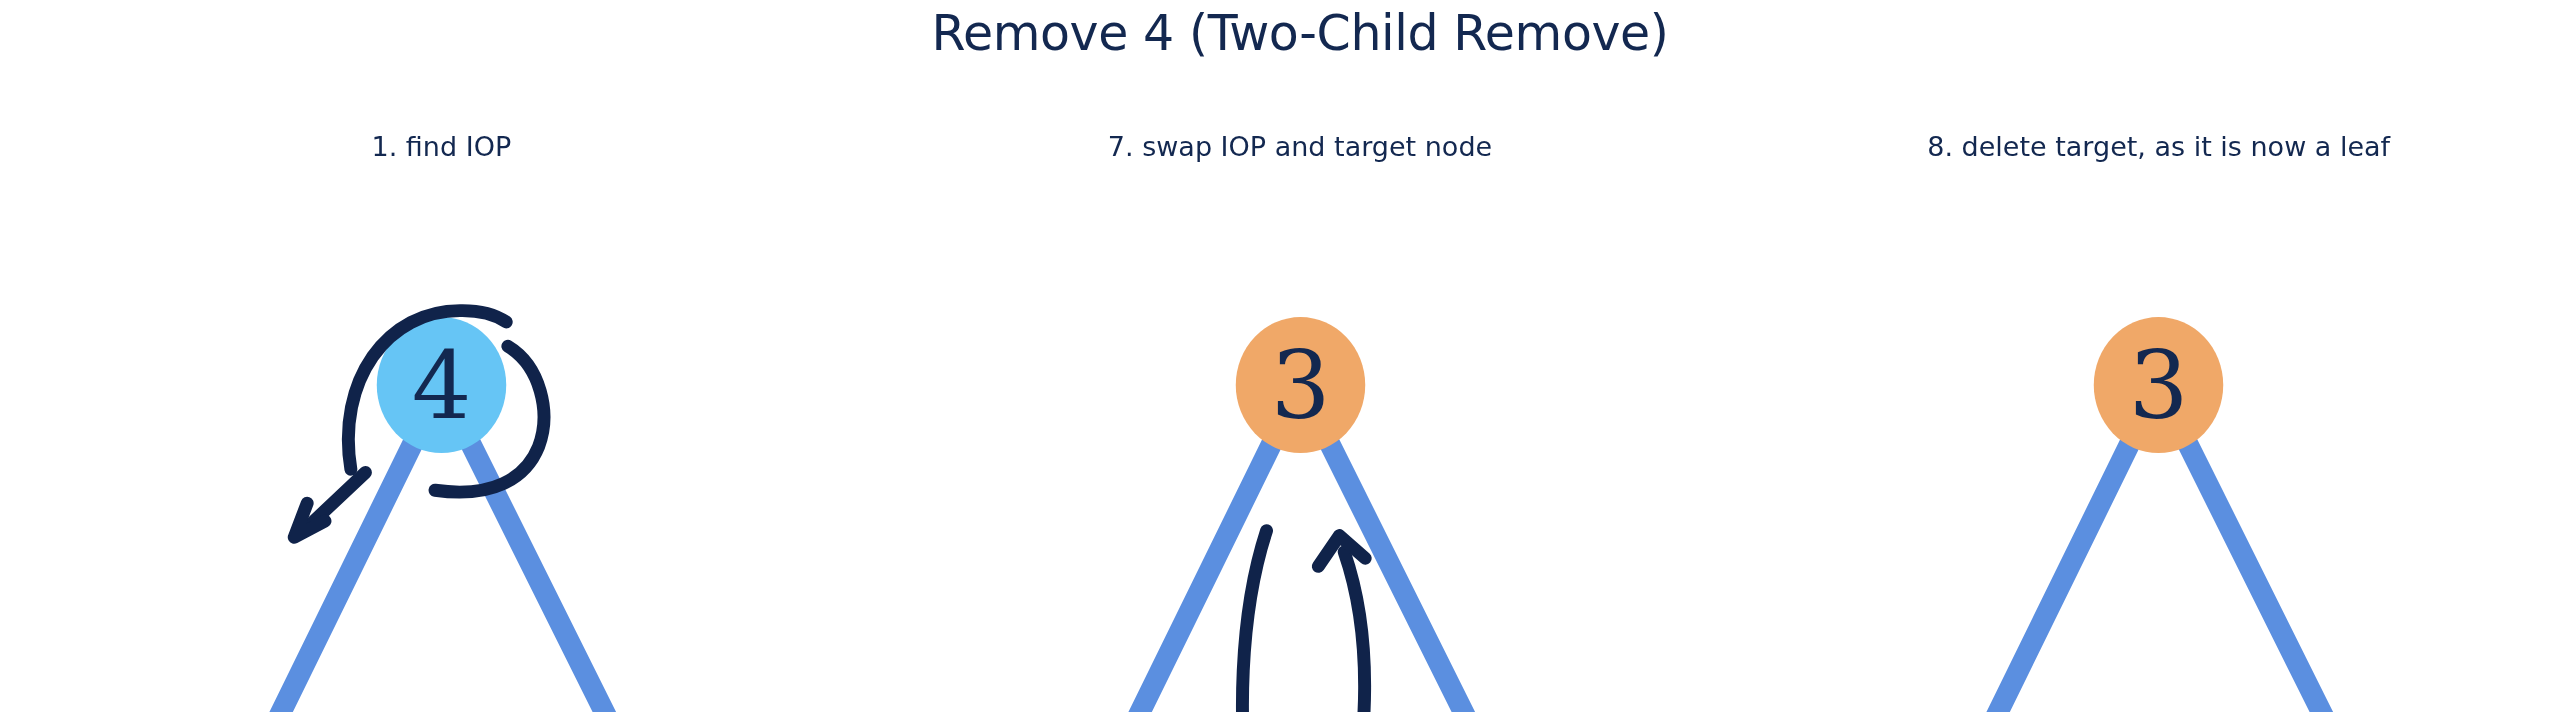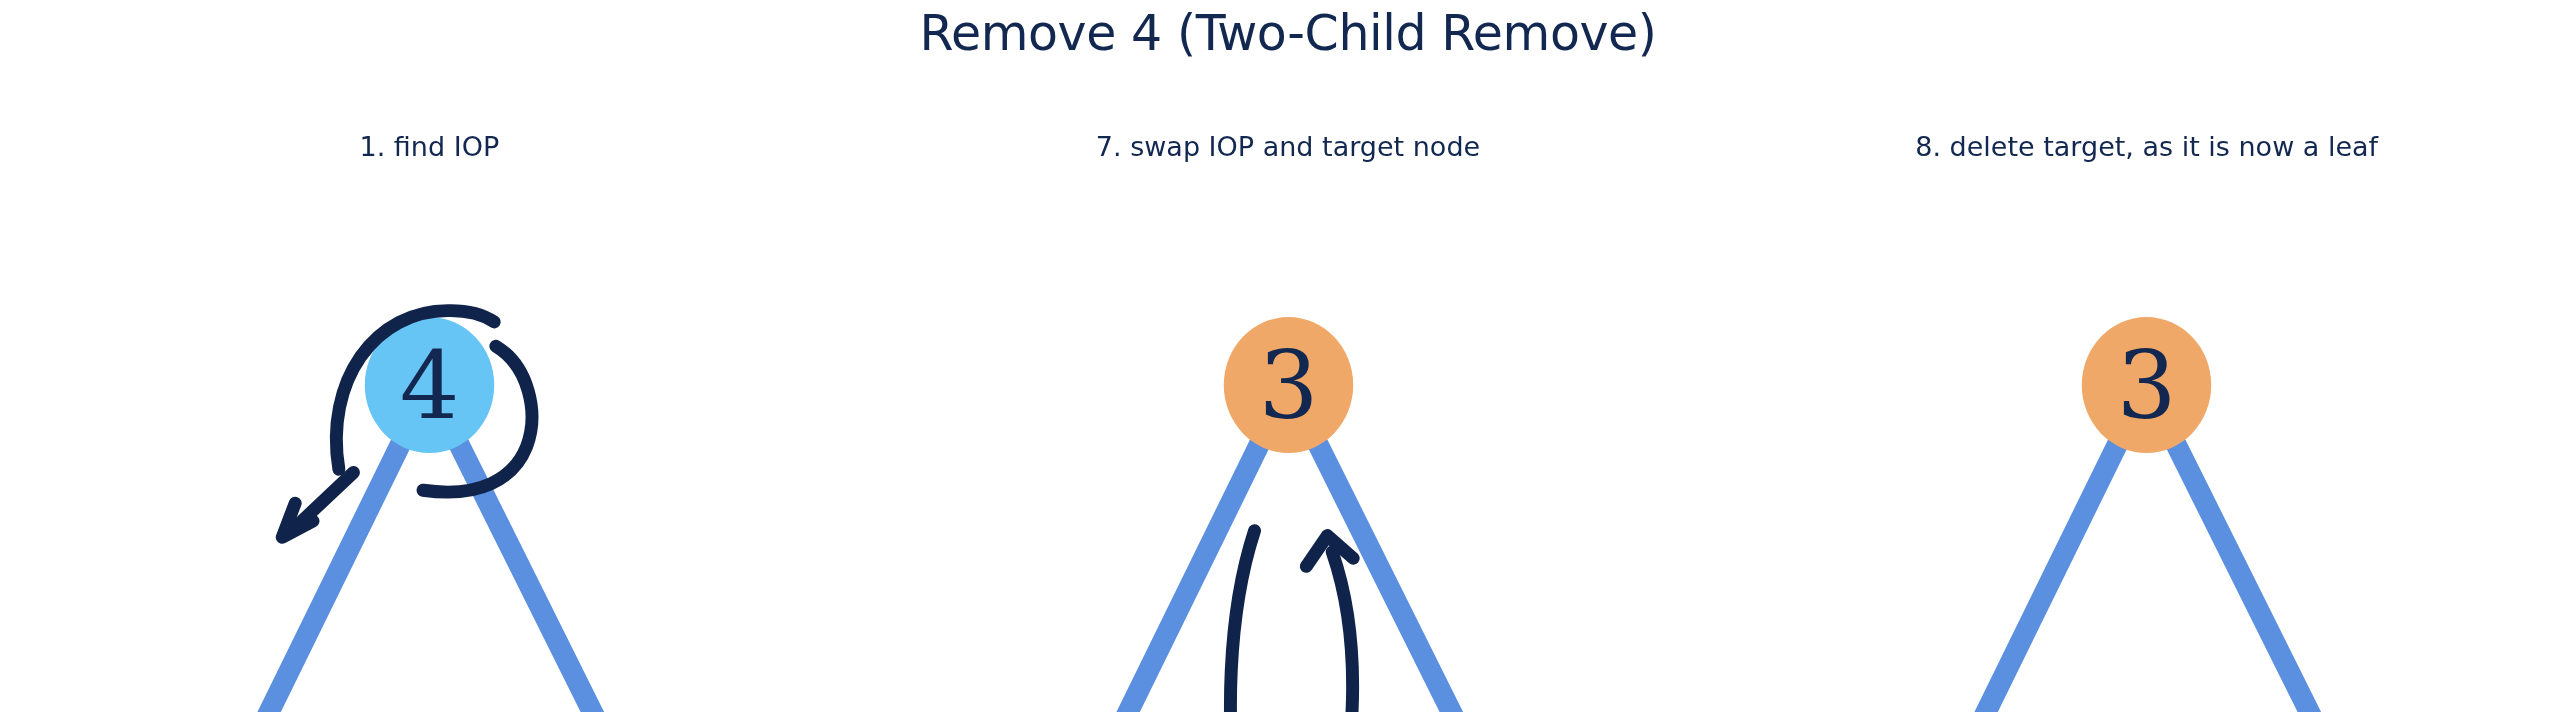--- a/index.html
+++ b/index.html
@@ -11,20 +11,21 @@
     width: 2576px;
     height: 712px;
     font-family: "DejaVu Sans", "Liberation Sans", sans-serif;
     overflow: hidden;
   }
   #root {
     position: relative;
     width: 2440px;
     height: 712px;
     background: #ffffff;
+    margin-left: 12px;
   }
   .page-title {
     position: absolute;
     top: 4.9px;
     left: 0;
     width: 2576px;
     text-align: center;
     font-size: 49px;
     font-weight: 400;
     color: #132850;

